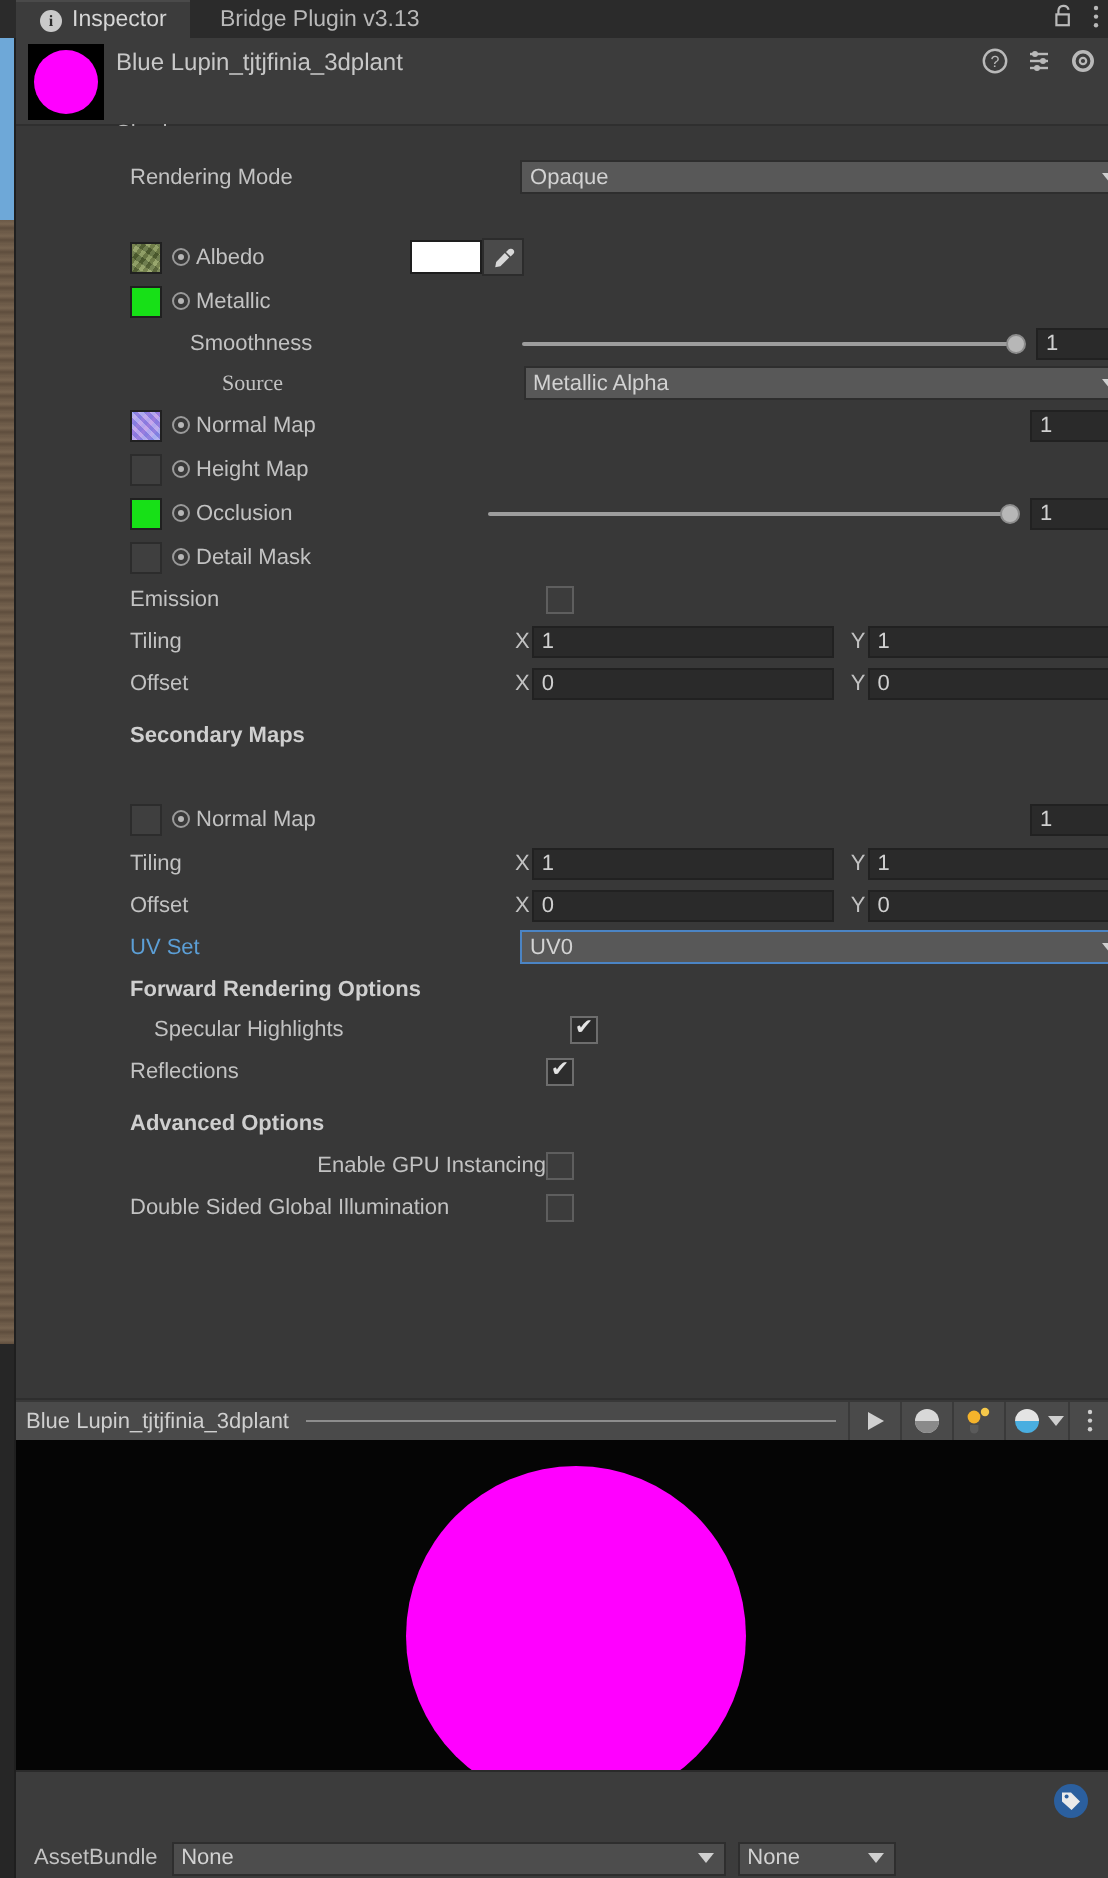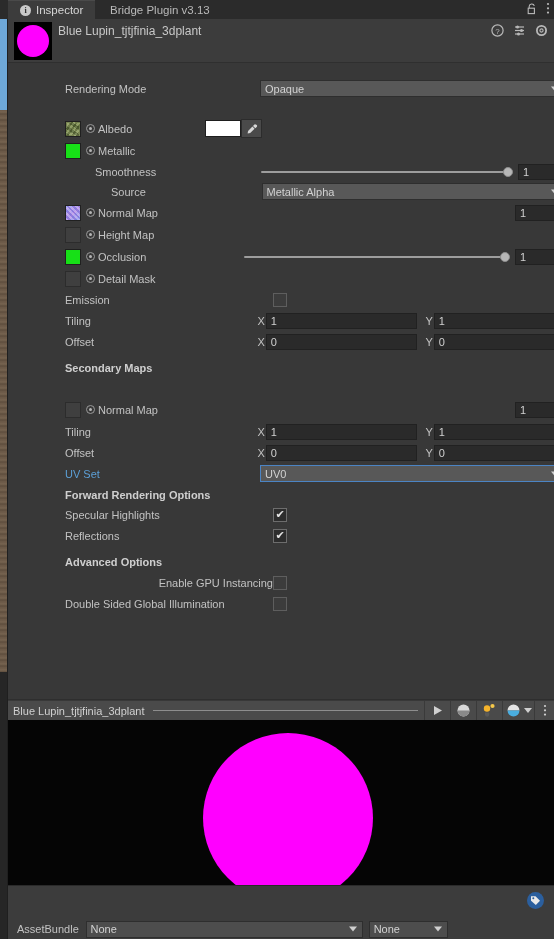--- a/index.html
+++ b/index.html
@@ -221,21 +221,21 @@
       <div class="slider" style="width:265px;">
         <div class="slider-track"></div>
         <div class="slider-knob"></div>
       </div>
       <div class="numfield" style="width:49px; margin-left:6px;">
         <span>1</span>
       </div>
     </div>
 
     <div class="row" style="top:118px;">
-      <span class="lbl" style="margin-left:63px; width:159px;">Source</span>
+      <span class="lbl" style="margin-left:63px; width:159px;font-family:Liberation Serif, serif;">Source</span>
       <div class="dropdown" style="width:320px;">
         <span>Metallic Alpha</span>
         <span class="caret"></span>
       </div>
     </div>
 
     <div class="row" style="top:139px;">
       <span class="tex-swatch tex-normal" style="margin-left:17px;"></span>
       <span class="radio-dot"></span>
       <span class="lbl">Normal Map</span>
@@ -342,21 +342,21 @@
         <span>UV0</span>
         <span class="caret"></span>
       </div>
     </div>
 
     <div class="row" style="top:421px;">
       <span class="lbl bold" style="margin-left:17px;">Forward Rendering Options</span>
     </div>
 
     <div class="row" style="top:441px;">
-      <span class="lbl" style="margin-left:17px; width:208px;">Specular Highlights</span>
+      <span class="lbl" style="margin-left:29px; width:208px;">Specular Highlights</span>
       <div class="checkbox">
         <span class="check-glyph">✔</span>
       </div>
     </div>
 
     <div class="row" style="top:462px;">
       <span class="lbl" style="margin-left:17px; width:208px;">Reflections</span>
       <div class="checkbox">
         <span class="check-glyph">✔</span>
       </div>

